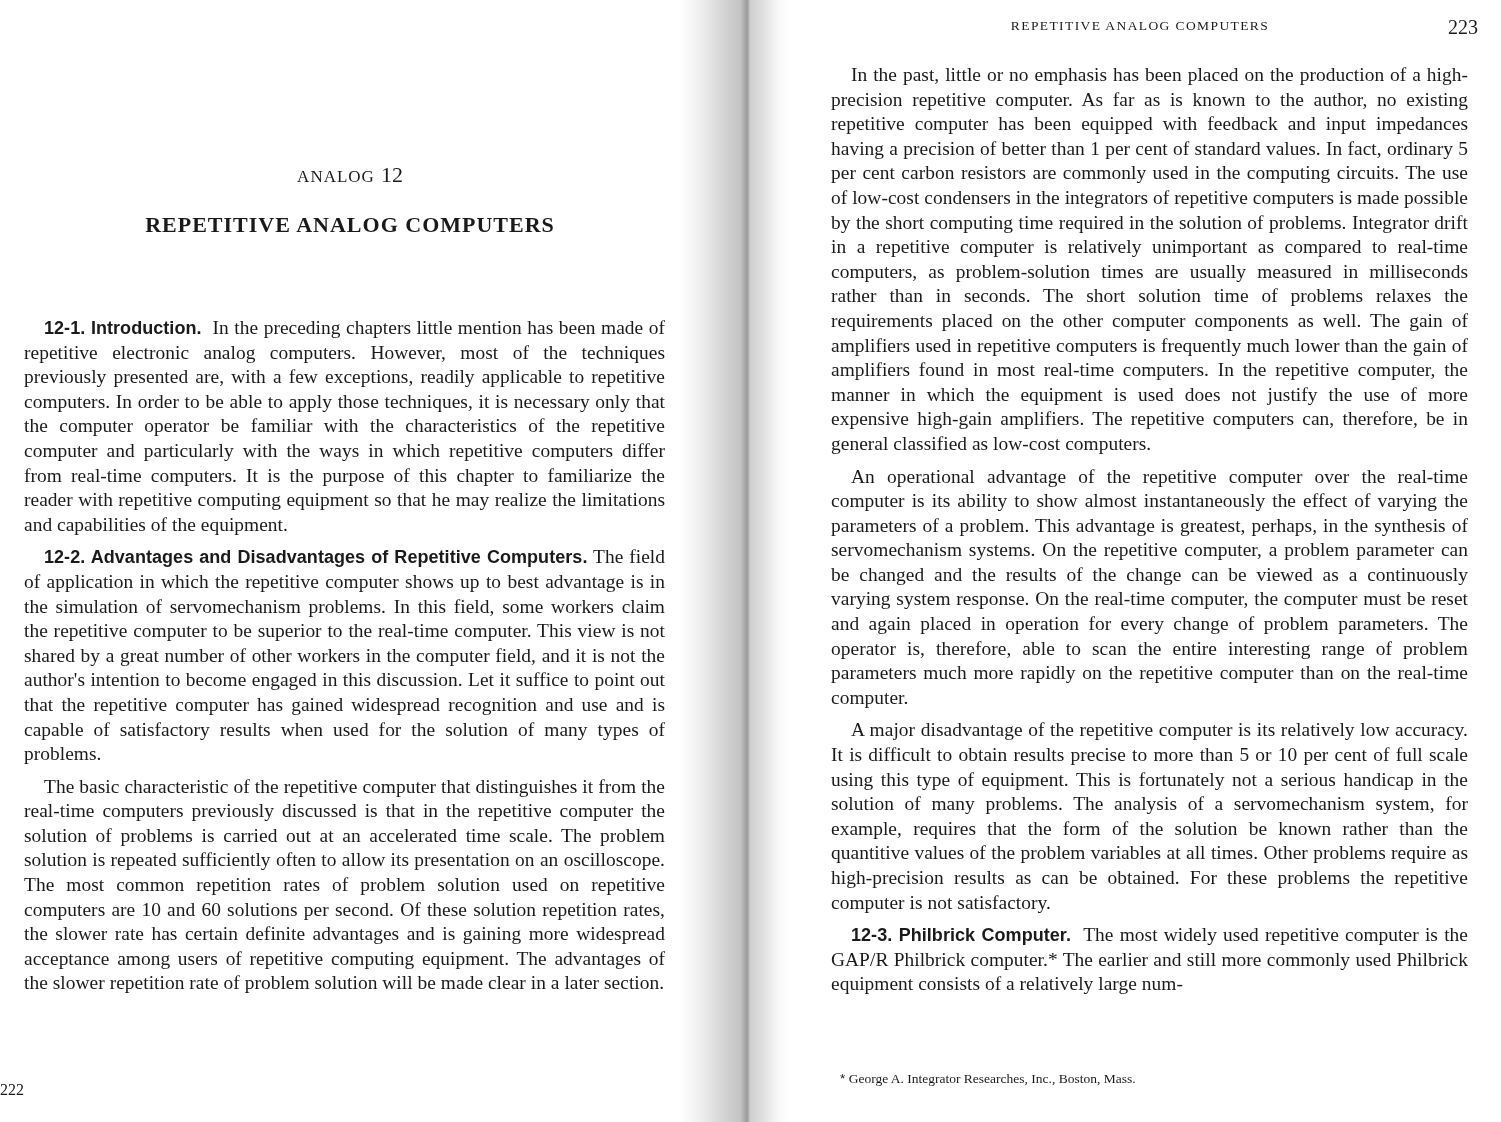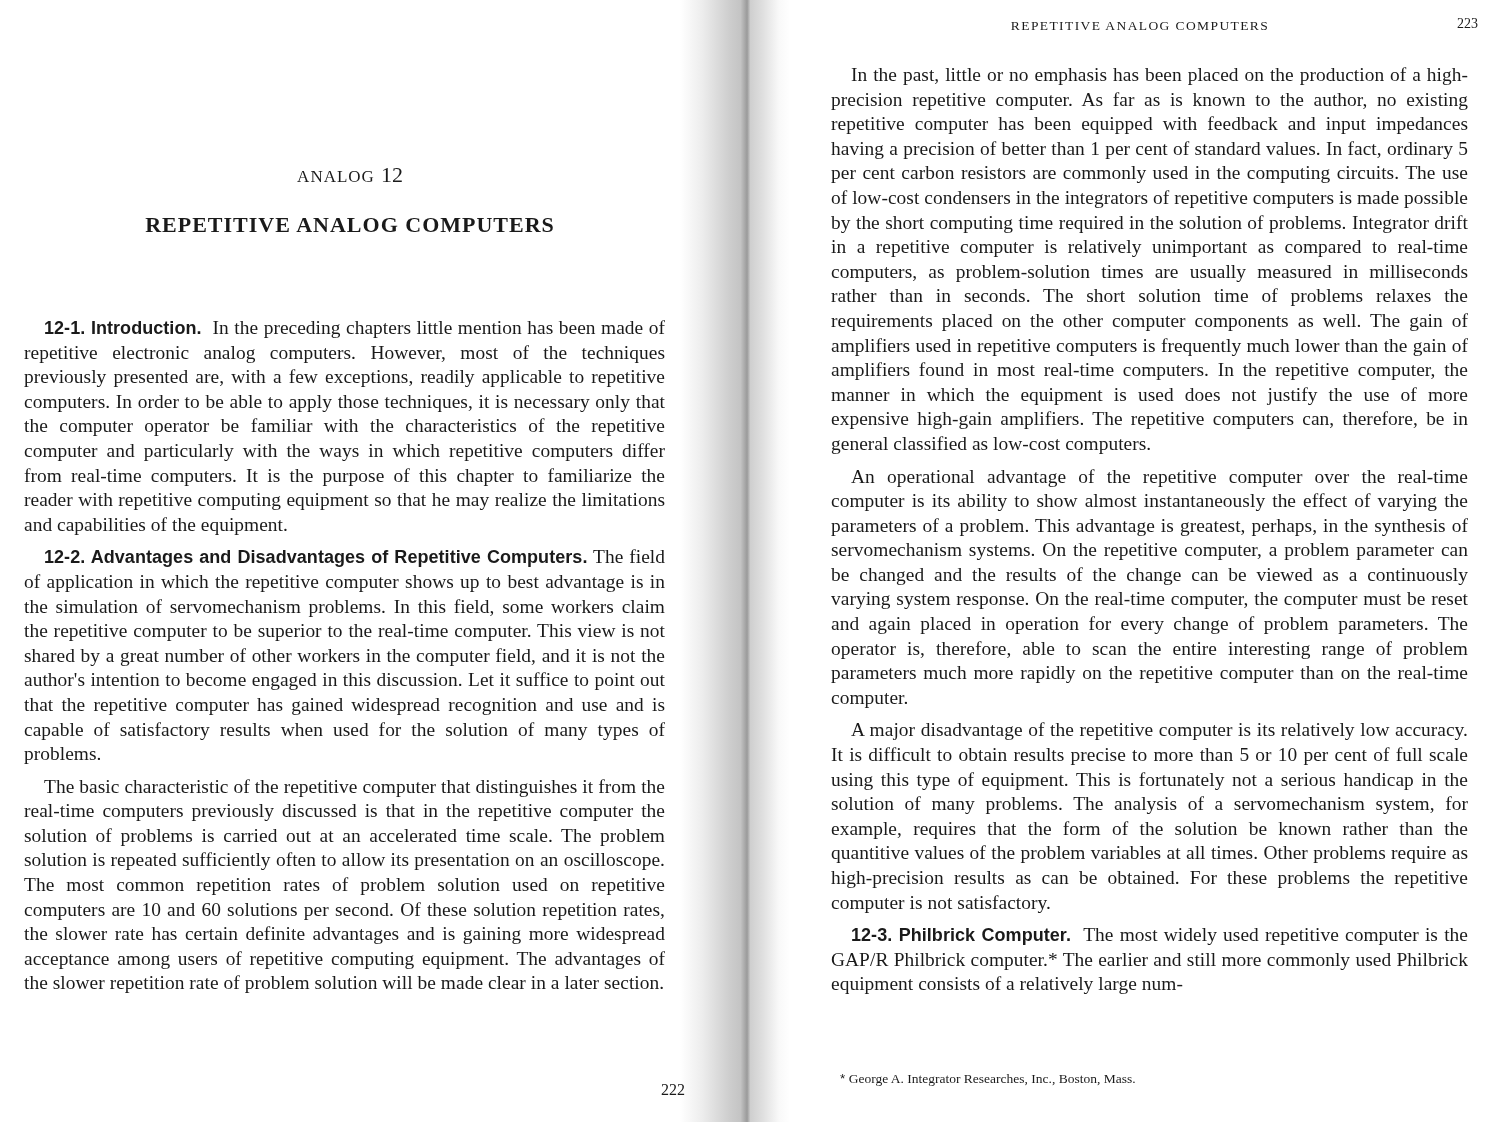--- a/index.html
+++ b/index.html
@@ -43,30 +43,30 @@
   .chapter-label {
     position: absolute; left: 0; width: 700px; top: 162px; text-align: center;
     font-family: "Liberation Serif", serif; font-size: 17px; letter-spacing: 1px;
   }
   .chapter-label .num { font-size: 22px; margin-left: 6px; letter-spacing: 0; }
   .chapter-title {
     position: absolute; left: 0; width: 700px; top: 212px; text-align: center;
     font-family: "Liberation Serif", serif; font-weight: bold; font-size: 22px; letter-spacing: 1px;
   }
   .folio-left {
-    position: absolute; left: 0; width: 685px; top: 1081px; text-align: right;
+    position: absolute; left: 0; width: 685px; top: 1081px; text-align: left;
     font-family: "Liberation Serif", serif; font-size: 16px;
   }
   .running-head {
     position: absolute; left: 140px; top: 18px; width: 420px; text-align: center;
     font-family: "Liberation Serif", serif; font-size: 13.5px; letter-spacing: 1.4px;
   }
   .folio-right {
     position: absolute; right: 23px; top: 16px;
-    font-family: "Liberation Serif", serif; font-size: 14px;
+    font-family: "Liberation Serif", serif; font-size: 20px;
   }
   .footnote {
     position: absolute; left: 50px; top: 1071px;
     font-family: "Liberation Serif", serif; font-size: 13.5px;
   }
   .footnote .mark { font-family: "Liberation Sans", sans-serif; }
 </style>
 </head>
 <body>
 

